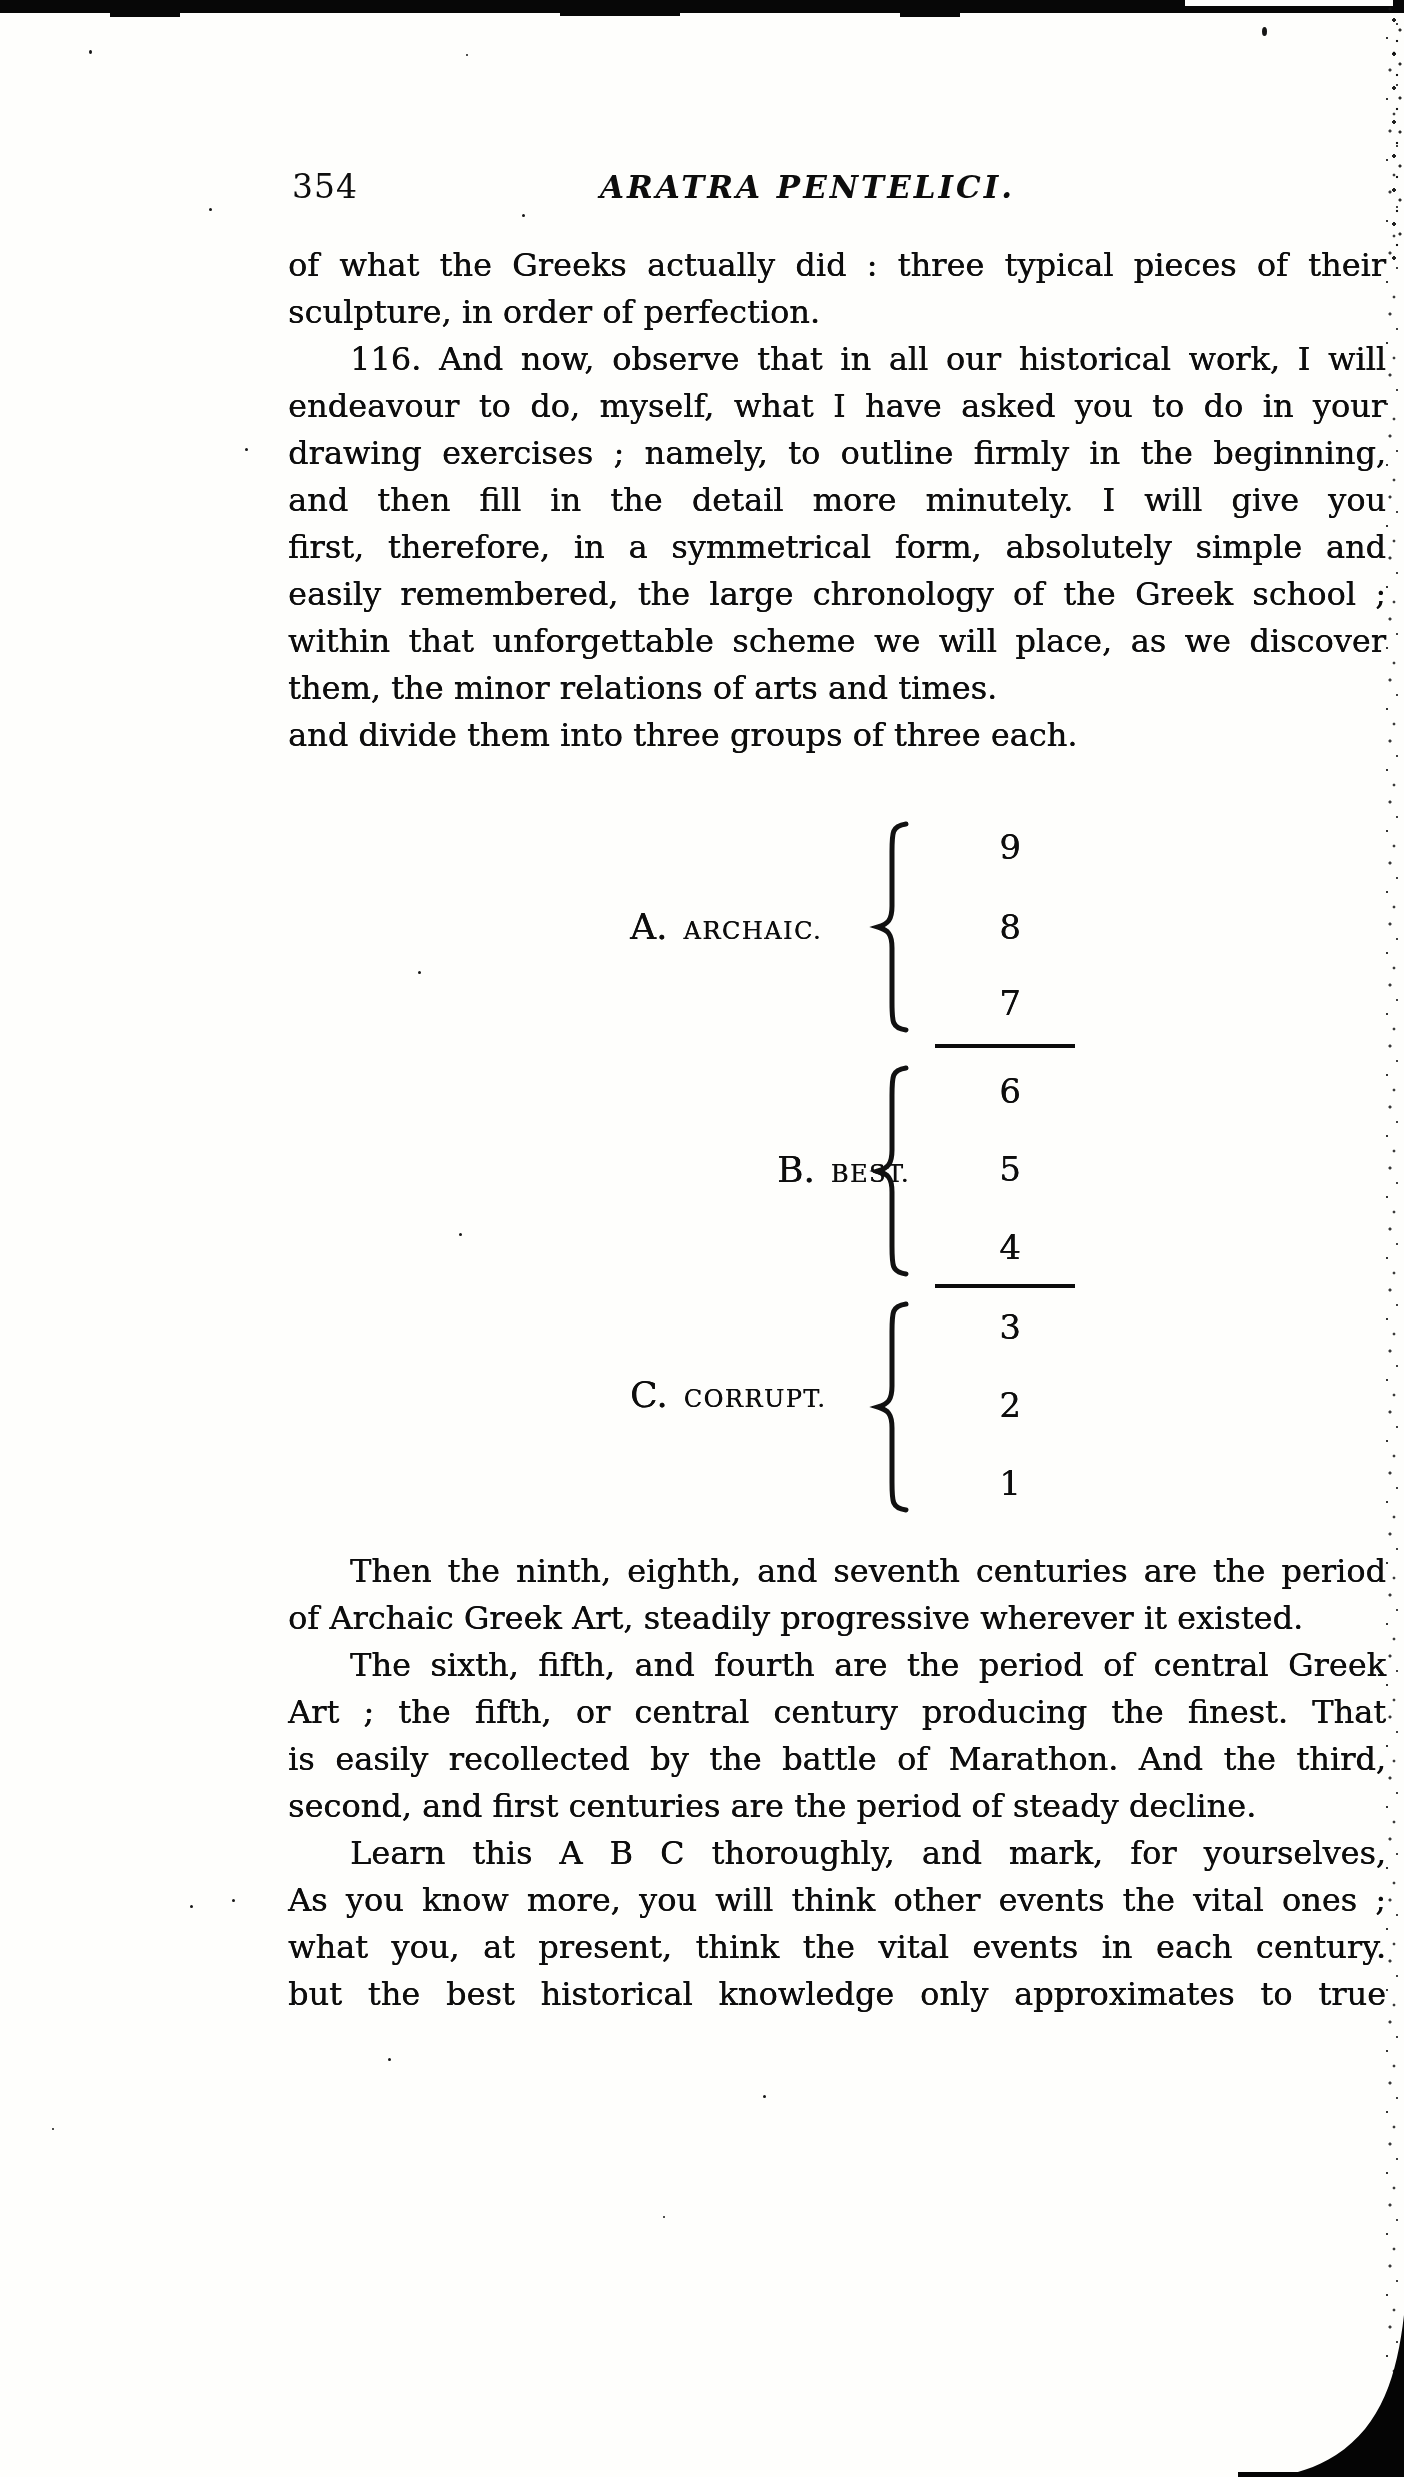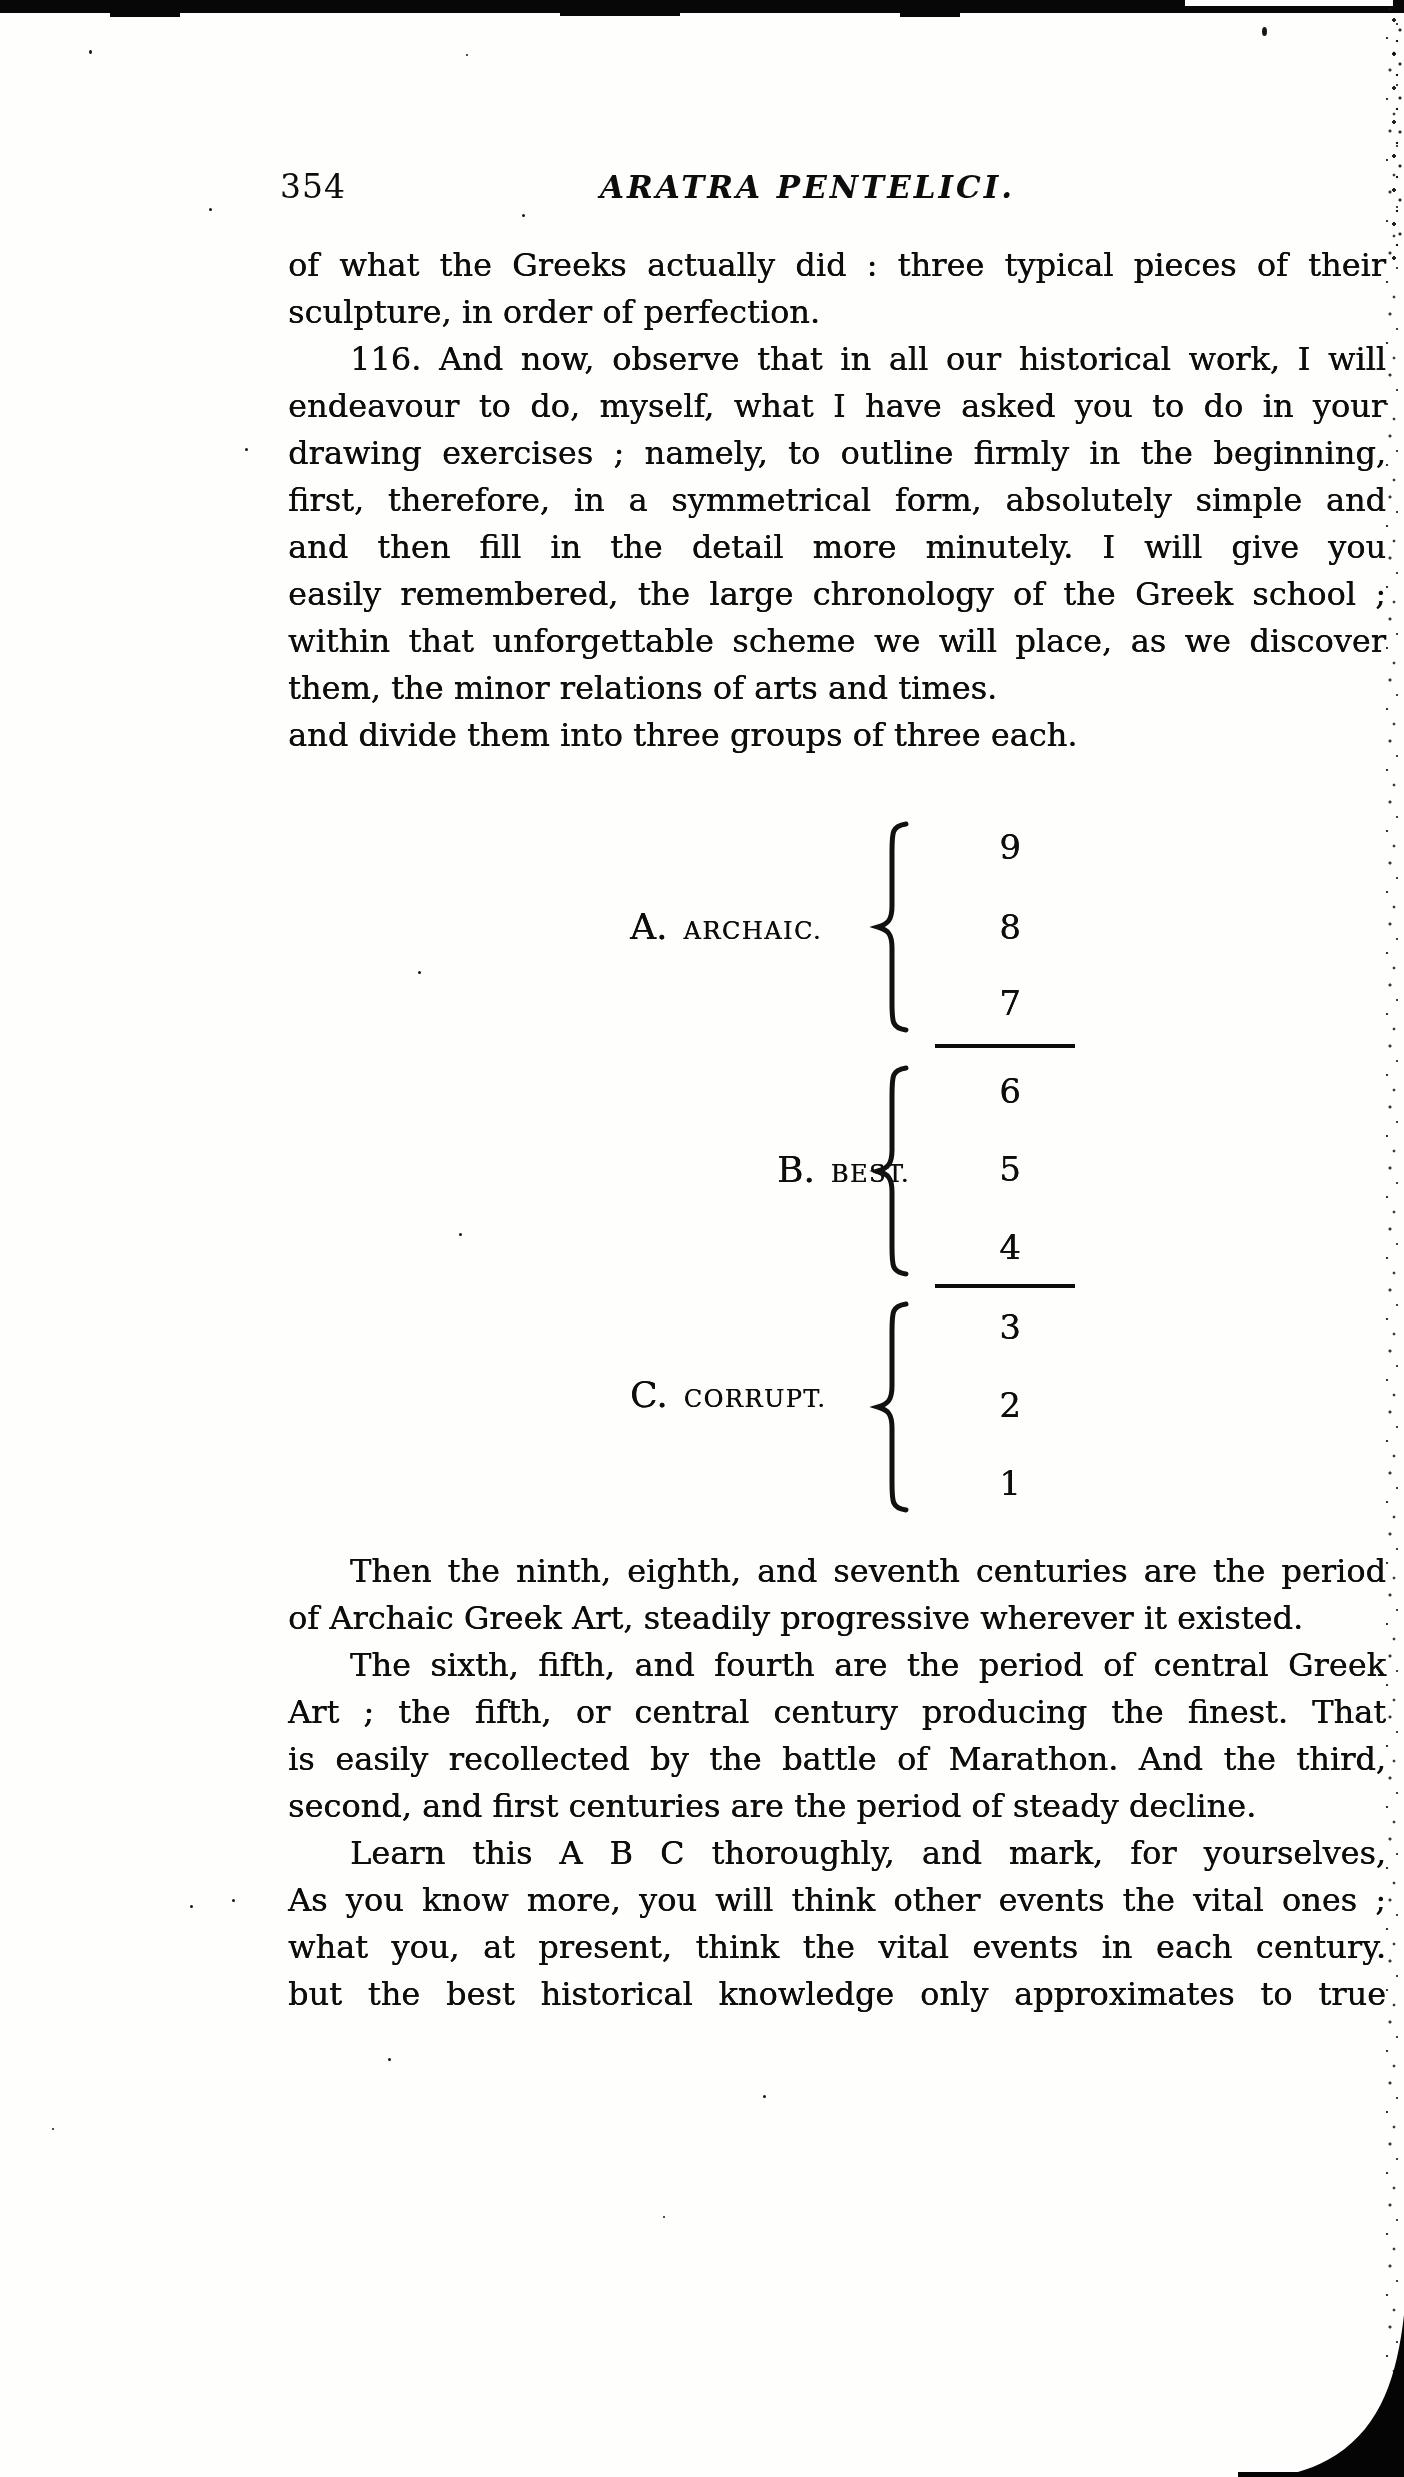--- a/index.html
+++ b/index.html
@@ -21,21 +21,21 @@
   .edge-noise-top{position:absolute;right:0;top:14px;width:14px;height:250px;opacity:.9;
     background-image:
       radial-gradient(circle at 4px 6px, #0a0a0a 1.6px, transparent 2.1px),
       radial-gradient(circle at 10px 16px,#111 1.3px, transparent 1.8px),
       radial-gradient(circle at 7px 27px,#000 1.1px, transparent 1.6px);
     background-size:14px 34px;}
   .corner-blob{position:absolute;right:0;bottom:0;}
   .bottom-line{position:absolute;left:1238px;bottom:0;width:72px;height:5px;background:#050505;}
   .speck{position:absolute;background:#161616;border-radius:50%;}
   
-  .page-number{position:absolute;left:280px;top:164px;height:46px;line-height:46px;
+  .page-number{position:absolute;left:292px;top:164px;height:46px;line-height:46px;
                font-size:33px;letter-spacing:1px;}
   .running-title{position:absolute;left:600px;top:164px;width:560px;height:46px;line-height:46px;
                text-align:left;font-style:italic;font-weight:700;font-size:31px;letter-spacing:3px;}
   
   .textblock{position:absolute;left:288px;width:1098px;font-size:32px;}
   .tb1{top:242px;}
   .tb2{top:1548px;}
   .line{height:47px;line-height:47px;text-align:justify;text-align-last:justify;
         white-space:nowrap;text-shadow:0.35px 0 0 currentColor;}
   .line.end{text-align-last:left;}
@@ -87,22 +87,22 @@
 
   <div class="page-number">354</div>
   <div class="running-title">ARATRA PENTELICI.</div>
 
   <div class="textblock tb1">
     <div class="line">of what the Greeks actually did : three typical pieces of their</div>
     <div class="line end">sculpture, in order of perfection.</div>
     <div class="line ind">116. And now, observe that in all our historical work, I will</div>
     <div class="line">endeavour to do, myself, what I have asked you to do in your</div>
     <div class="line">drawing exercises ; namely, to outline firmly in the beginning,</div>
+    <div class="line">and then fill in the detail more minutely.  I will give you</div>
     <div class="line">first, therefore, in a symmetrical form, absolutely simple and</div>
-    <div class="line">and then fill in the detail more minutely.  I will give you</div>
     <div class="line">easily remembered, the large chronology of the Greek school ;</div>
     <div class="line">within that unforgettable scheme we will place, as we discover</div>
     <div class="line end">them, the minor relations of arts and times.</div>
     <div class="line end">and divide them into three groups of three each.</div>
   </div>
 
   <div class="g-label labelA">
     <span class="g-letter">A.</span><span class="g-word">ARCHAIC.</span>
   </div>
   <svg class="brace braceA" viewBox="0 0 44 218">

